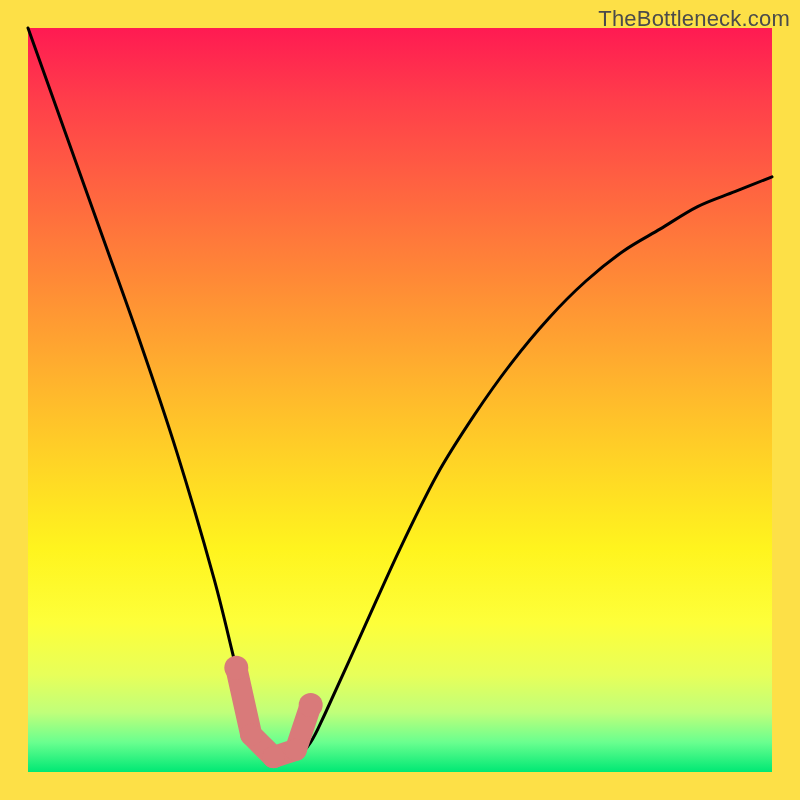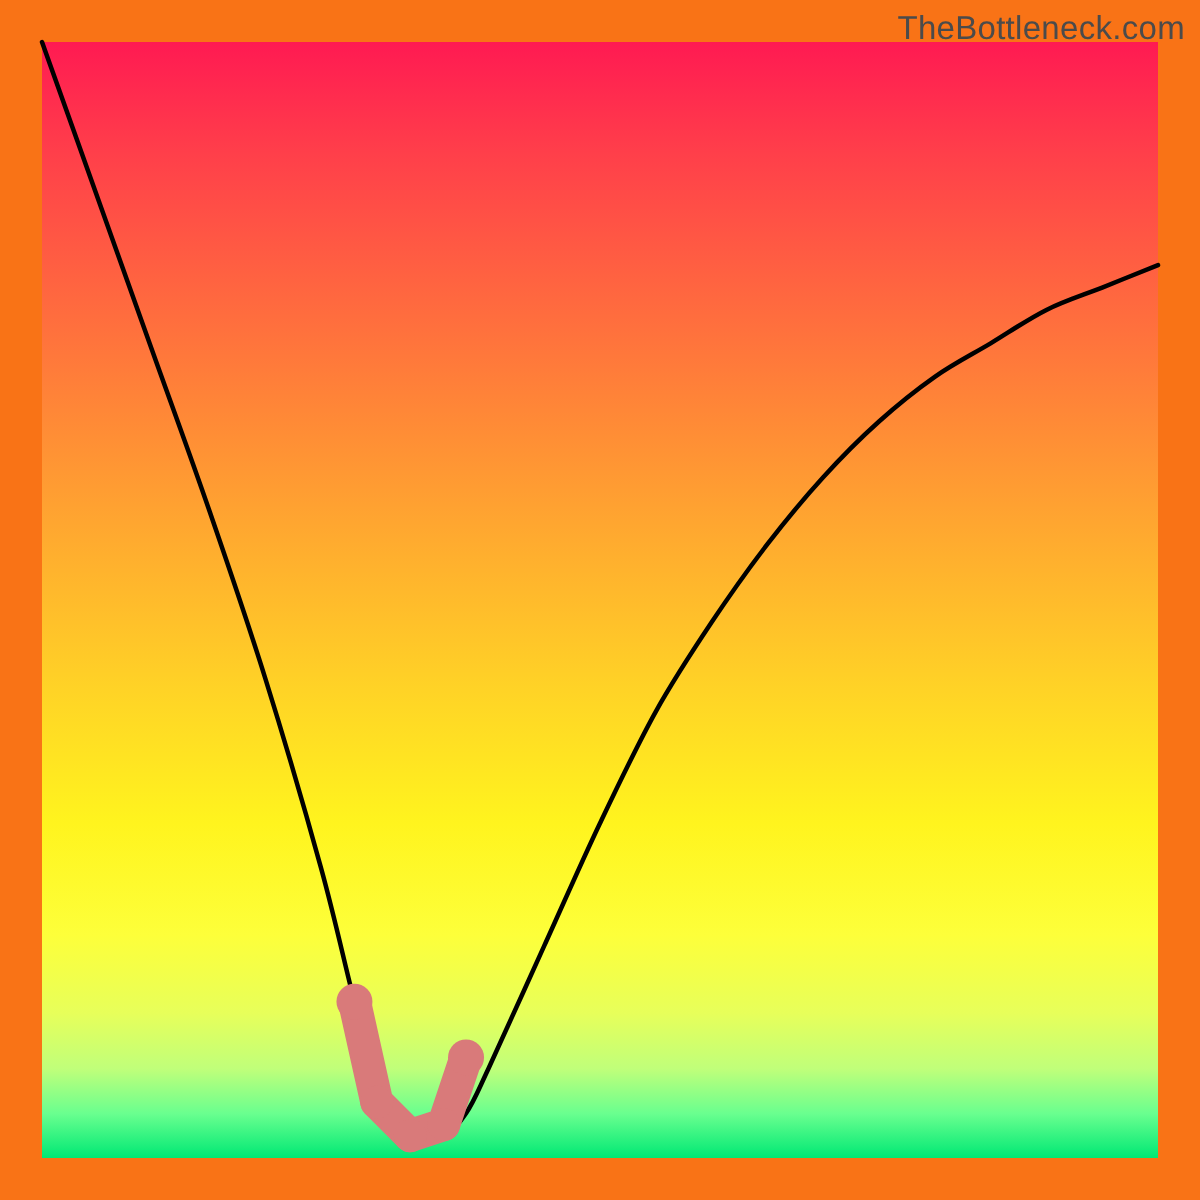--- a/index.html
+++ b/index.html
@@ -10,21 +10,21 @@
     background: #000;
     overflow: hidden;
     font-family: Arial, Helvetica, sans-serif;
   }
   .frame {
     position: absolute;
     left: 0;
     top: 0;
     width: 800px;
     height: 800px;
-    background: #f97316;
+    background: #fde047;
   }
   .plot {
     position: absolute;
     left: 28px;
     top: 28px;
     width: 744px;
     height: 744px;
     background: linear-gradient(to bottom,
       #ff1a52 0%,
       #ff3f4a 10%,

